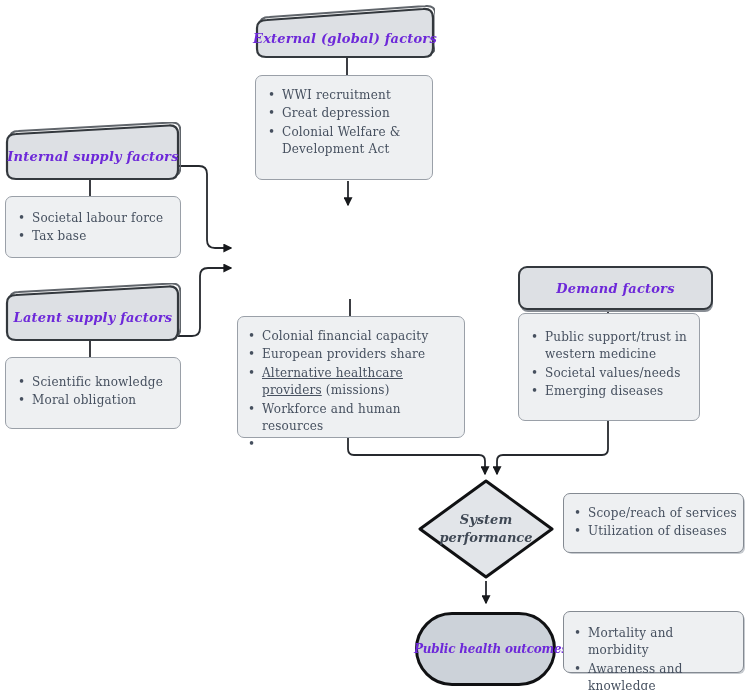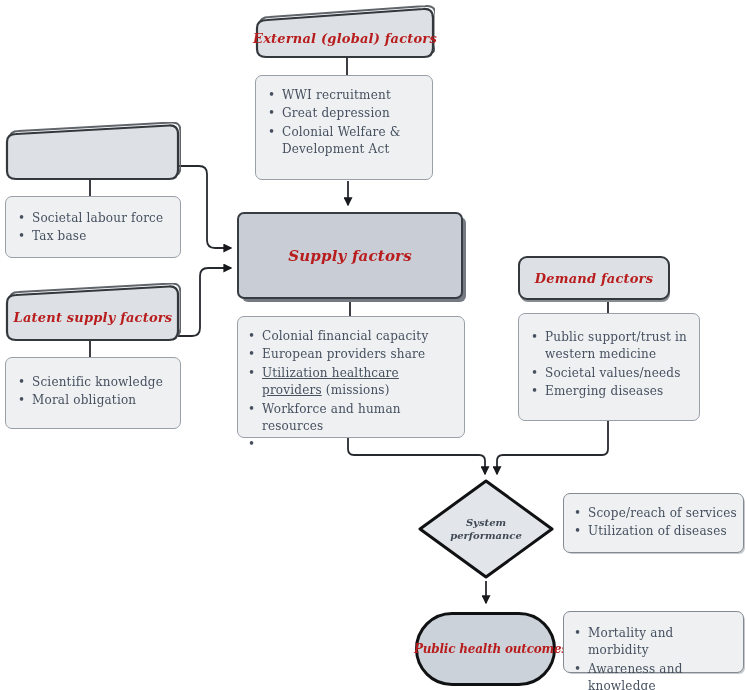--- a/index.html
+++ b/index.html
@@ -7,21 +7,21 @@
     position:relative;width:746px;height:690px;background:#ffffff;overflow:hidden;
     font-family:"DejaVu Serif", serif;
   }
   #wires{position:absolute;left:0;top:0;width:746px;height:690px;z-index:1;}
   .node{position:absolute;z-index:2;box-sizing:border-box;}
   
   .hdr-slant{display:flex;align-items:center;justify-content:center;}
   .hdr-slant svg{position:absolute;left:0;top:0;width:100%;height:100%;}
   .hdr-label{
     position:relative;z-index:2;font-weight:bold;font-style:italic;font-size:13px;
-    color:#b91c1c;text-align:center;letter-spacing:.2px;white-space:nowrap;
+    color:#6d28d9;text-align:center;letter-spacing:.2px;white-space:nowrap;
   }
   
   .hdr-flat{
     display:flex;align-items:center;justify-content:center;
     background:#dde0e4;border:2px solid #33383d;border-radius:9px;
     box-shadow:1px 3px 0 -1px #888d94;
   }
   .supply-box{
     background:#c9ced6;border:2px solid #383d43;border-radius:7px;
     box-shadow:4px 4px 0 -1px #767b83;
@@ -34,21 +34,21 @@
     letter-spacing:.2px;
   }
   .list-box.outlined{border:1.6px solid #848a92;box-shadow:2px 2px 0 -1px #c6cacf;}
   .b-row{display:flex;gap:6px;margin:1px 0;}
   .dot{flex:0 0 8px;}
   .u{text-decoration:underline;}
   
   .diamond-wrap{display:flex;align-items:center;justify-content:center;}
   .diamond-wrap svg{position:absolute;left:0;top:0;width:100%;height:100%;}
   .diamond-label{
-    position:relative;z-index:2;font-weight:bold;font-style:italic;font-size:10px;
+    position:relative;z-index:2;font-weight:bold;font-style:italic;font-size:13px;
     color:#3f4854;text-align:center;white-space:pre-line;line-height:1.35;
   }
   
   .stadium{
     display:flex;align-items:center;justify-content:center;
     background:#ccd2d9;border:3.5px solid #101113;border-radius:37px;
   }
   .stadium .hdr-label{font-size:12px;letter-spacing:-.2px;white-space:nowrap;margin-left:11px;}
 </style>
 </head>
@@ -98,20 +98,21 @@
         <span class="dot">•</span>
         <span class="b-txt">Colonial Welfare &amp; Development Act</span>
       </div>
     </div>
 
   <div class="node hdr-slant" style="left:5px;top:122px;width:176px;height:60px">
     <svg viewBox="0 0 176 60">
       <path d="M 11 12 L 164 3.5 Q 173 3 173 12 L 173 48 Q 173 57 164 57 L 11 57 Q 2 57 2 49 L 2 20 Q 2 12 11 12 Z" transform="translate(2.5,-3)" fill="none" stroke="#60656b" stroke-width="2"></path>
       <path d="M 11 12 L 164 3.5 Q 173 3 173 12 L 173 48 Q 173 57 164 57 L 11 57 Q 2 57 2 49 L 2 20 Q 2 12 11 12 Z" fill="#dde0e4" stroke="#33383d" stroke-width="2.2"></path>
     </svg>
+    <span class="hdr-label" style="padding-top:9px">Internal supply factors</span>
   </div>
 
   <div class="node list-box" style="left:5px;top:196px;width:176px;height:62px;padding-top:12px">
       <div class="b-row">
         <span class="dot">•</span>
         <span class="b-txt">Societal labour force</span>
       </div>
       <div class="b-row">
         <span class="dot">•</span>
         <span class="b-txt">Tax base</span>
@@ -130,47 +131,44 @@
       <div class="b-row">
         <span class="dot">•</span>
         <span class="b-txt">Scientific knowledge</span>
       </div>
       <div class="b-row">
         <span class="dot">•</span>
         <span class="b-txt">Moral obligation</span>
       </div>
     </div>
 
-  <div class="node hdr-slant supply-box" style="left:237px;top:212px;width:226px;height:87px">
-    <span class="hdr-label">Supply factors</span>
-  </div>
 
   <div class="node list-box" style="left:237px;top:316px;width:228px;height:122px;padding-left:10px">
       <div class="b-row">
         <span class="dot">•</span>
         <span class="b-txt">Colonial financial capacity</span>
       </div>
       <div class="b-row">
         <span class="dot">•</span>
         <span class="b-txt">European providers share</span>
       </div>
       <div class="b-row">
         <span class="dot">•</span>
-        <span class="b-txt"><span class="u">Utilization healthcare providers</span> (missions)</span>
+        <span class="b-txt"><span class="u">Alternative healthcare providers</span> (missions)</span>
       </div>
       <div class="b-row">
         <span class="dot">•</span>
         <span class="b-txt">Workforce and human resources</span>
       </div>
       <div class="b-row">
         <span class="dot">•</span>
       </div>
     </div>
 
-  <div class="node hdr-flat" style="left:518px;top:256px;width:152px;height:44px">
+  <div class="node hdr-flat" style="left:518px;top:266px;width:195px;height:44px">
     <span class="hdr-label">Demand factors</span>
   </div>
 
   <div class="node list-box" style="left:518px;top:313px;width:182px;height:108px;padding-top:14px">
       <div class="b-row">
         <span class="dot">•</span>
         <span class="b-txt">Public support/trust in western medicine</span>
       </div>
       <div class="b-row">
         <span class="dot">•</span>

